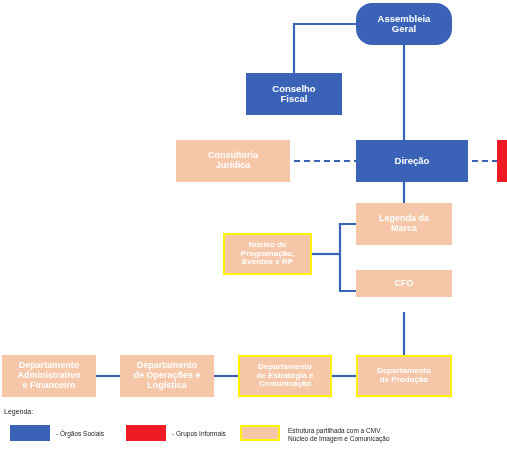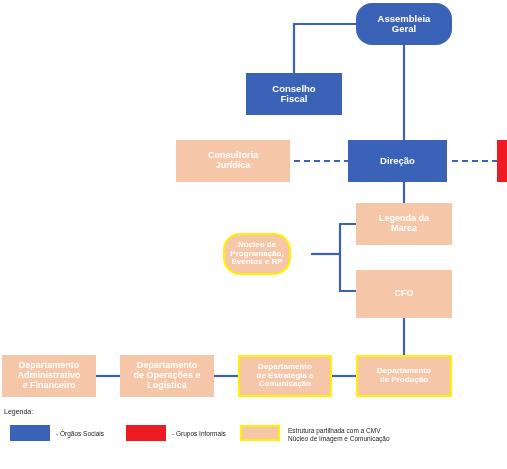--- a/index.html
+++ b/index.html
@@ -106,30 +106,30 @@
 
   <path d="M96 376 L120 376" stroke="#3A63B8" stroke-width="2.2" fill="none"></path>
   <path d="M214 376 L238 376" stroke="#3A63B8" stroke-width="2.2" fill="none"></path>
   <path d="M332 376 L356 376" stroke="#3A63B8" stroke-width="2.2" fill="none"></path>
 </svg>
 
 <div class="node node-blue" style="left:356px; top:3px;   width:96px; height:42px;border-radius:16px;">Assembleia
 Geral</div>
 <div class="node node-blue" style="left:246px; top:73px;  width:96px; height:42px;">Conselho
 Fiscal</div>
-<div class="node node-blue" style="left:348px; top:140px; width:99px; height:42px;text-align:right;">Direção</div>
+<div class="node node-blue" style="left:356px; top:140px; width:112px; height:42px;text-align:right;">Direção</div>
 <div class="node node-peach" style="left:128px; top:140px; width:114px; height:42px;margin-left:48px;">Consultoria
 Jurídica</div>
 <div class="node node-red" style="left:497px; top:140px; width:30px; height:42px;"></div>
 <div class="node node-peach" style="left:356px; top:203px; width:96px; height:42px;">Legenda da
 Marca</div>
-<div class="node node-peach-yellow" style="left:223px; top:233px; width:68px; height:42px;border-radius:17px;">Núcleo de
+<div class="node node-peach-yellow" style="left:223px; top:233px; width:89px; height:42px;">Núcleo de
 Programação,
 Eventos e RP</div>
-<div class="node node-peach" style="left:356px; top:270px; width:96px; height:48px;">CFO</div>
+<div class="node node-peach" style="left:356px; top:270px; width:96px; height:27px;">CFO</div>
 <div class="node node-peach" style="left:2px;   top:355px; width:94px; height:42px;">Departamento
 Administrativo
 e Financeiro</div>
 <div class="node node-peach" style="left:120px; top:355px; width:94px; height:42px;">Departamento
 de Operações e
 Logística</div>
 <div class="node node-peach-yellow" style="left:238px; top:355px; width:94px; height:42px;">Departamento
 de Estratégia e
 Comunicação</div>
 <div class="node node-peach-yellow" style="left:356px; top:355px; width:96px; height:42px;">Departamento

